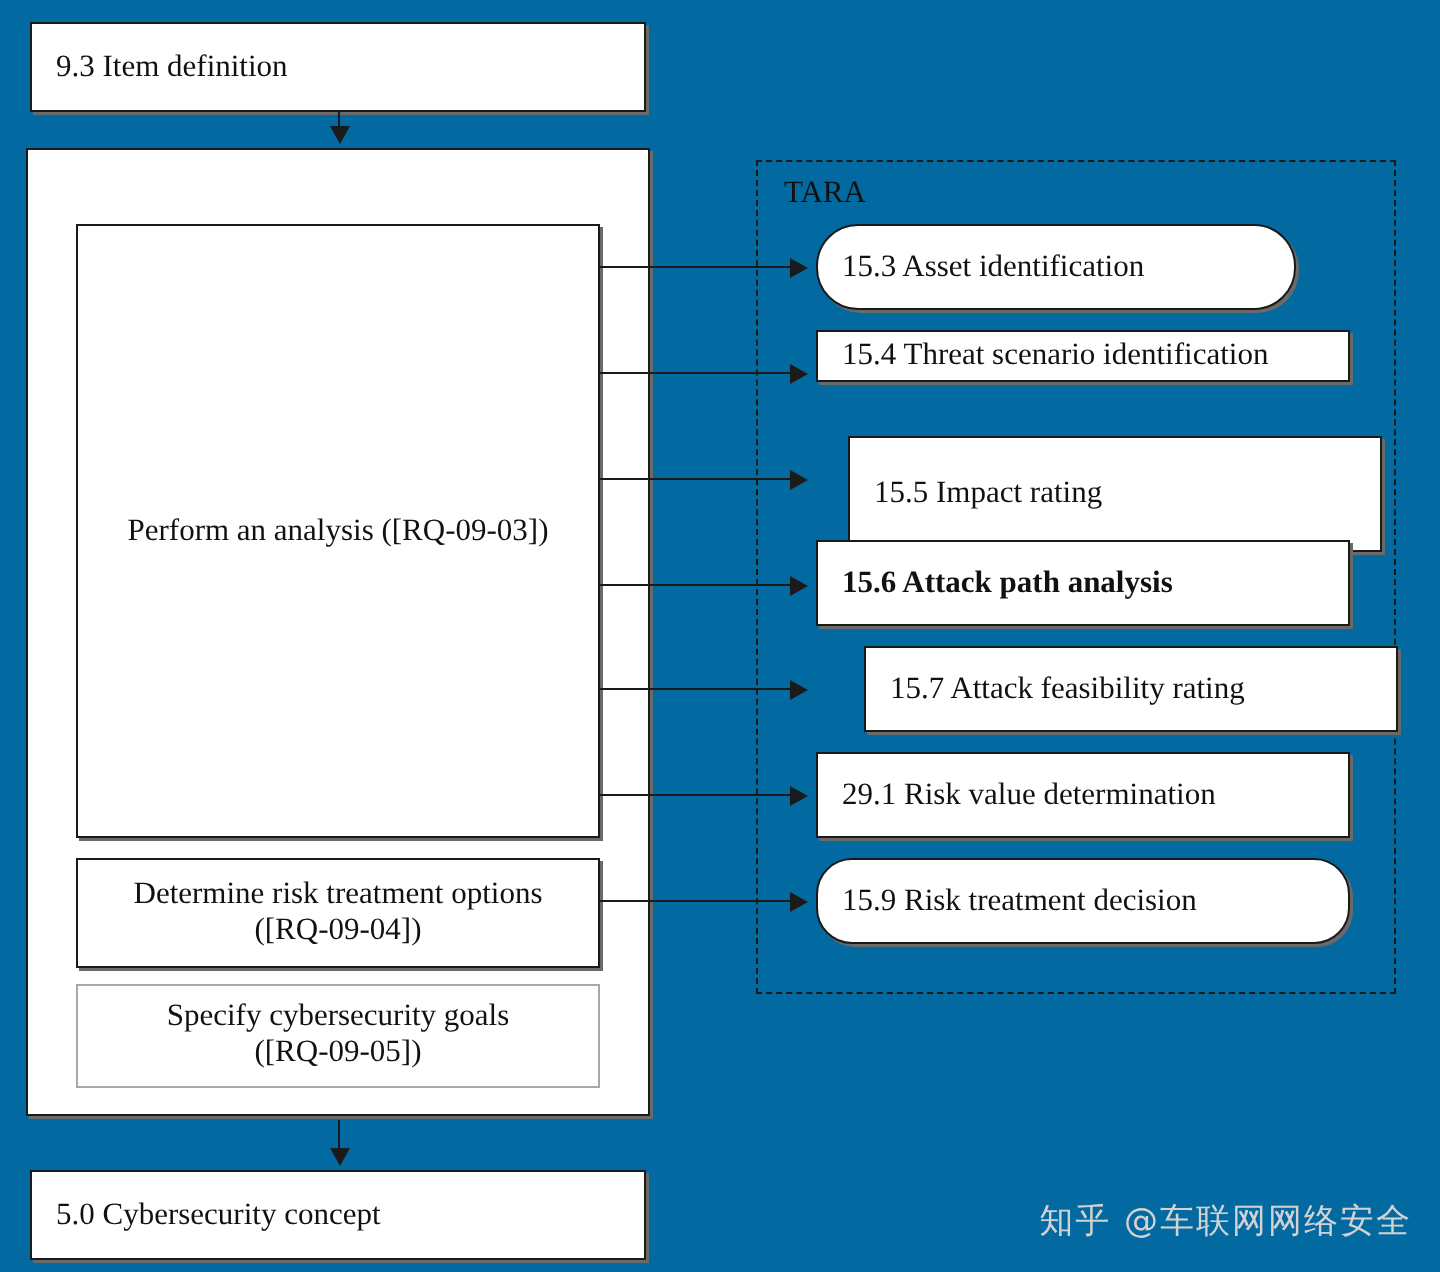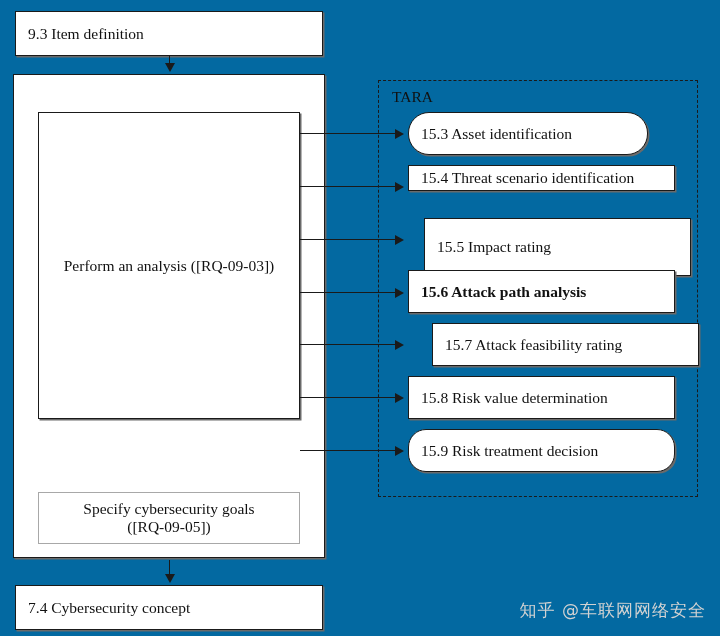--- a/index.html
+++ b/index.html
@@ -117,27 +117,30 @@
   <div class="box box-shadow" id="box-item-definition" style="left: 15px; top: 11px; width: 308px; height: 45px;">
     <span class="lbl lbl-left">9.3 Item definition</span>
   </div>
 
   <div class="box box-shadow" id="box-cybersecurity-goals" style="left: 13px; top: 74px; width: 312px; height: 484px;"></div>
 
   <div class="box box-shadow" id="box-perform-analysis" style="left: 38px; top: 112px; width: 262px; height: 307px;">
     <span class="lbl lbl-center">Perform an analysis ([RQ-09-03])</span>
   </div>
 
+  <div class="box box-shadow" id="box-determine-risk-treatment-options" style="left: 38px; top: 429px; width: 262px; height: 55px;">
+    <span class="lbl lbl-center">Determine risk treatment options<br>([RQ-09-04])</span>
+  </div>
 
   <div class="box box-light" id="box-specify-cybersecurity-goals" style="left: 38px; top: 492px; width: 262px; height: 52px; padding-left: 30px;">
     <span class="lbl lbl-center">Specify cybersecurity goals<br>([RQ-09-05])</span>
   </div>
 
   <div class="box box-shadow" id="box-cybersecurity-concept" style="left: 15px; top: 585px; width: 308px; height: 45px;">
-    <span class="lbl lbl-left">7.4 Cybersecurity concept</span>
+    <span class="lbl lbl-left">5.0 Cybersecurity concept</span>
   </div>
 
   <div class="box-dashed" id="frame-tara" style="left: 378px; top: 80px; width: 320px; height: 417px;"></div>
   <span class="section-title" id="title-tara" style="left: 392px; top: 88px;">TARA</span>
 
   <div id="tara-steps">
       <div class="box box-shadow" style="left: 408px; top: 112px; width: 240px; height: 43px; border-radius: 21px;">
         <span class="lbl lbl-left">15.3 Asset identification</span>
       </div>
       <div class="box box-shadow" style="left: 408px; top: 165px; width: 267px; height: 26px;">
@@ -146,21 +149,21 @@
       <div class="box box-shadow" style="left: 424px; top: 218px; width: 267px; height: 58px;">
         <span class="lbl lbl-left">15.5 Impact rating</span>
       </div>
       <div class="box box-shadow" style="left: 408px; top: 270px; width: 267px; height: 43px; font-weight: bold;">
         <span class="lbl lbl-left">15.6 Attack path analysis</span>
       </div>
       <div class="box box-shadow" style="left: 408px; top: 323px; width: 267px; height: 43px; margin-left: 24px;">
         <span class="lbl lbl-left">15.7 Attack feasibility rating</span>
       </div>
       <div class="box box-shadow" style="left: 408px; top: 376px; width: 267px; height: 43px;">
-        <span class="lbl lbl-left">15.8 Risk value determination</span>
+        <span class="lbl lbl-left">29.1 Risk value determination</span>
       </div>
       <div class="box box-shadow" style="left: 408px; top: 429px; width: 267px; height: 43px; border-radius: 18px;">
         <span class="lbl lbl-left">15.9 Risk treatment decision</span>
       </div>
     </div>
 
   <div id="connector-layer">
       <div class="vline" style="left: 169px; top: 56px; height: 8px;"></div>
       <div class="arrow-down" style="left: 164.5px; top: 63px;"></div>
       <div class="vline" style="left: 169px; top: 560px; height: 15px;"></div>

